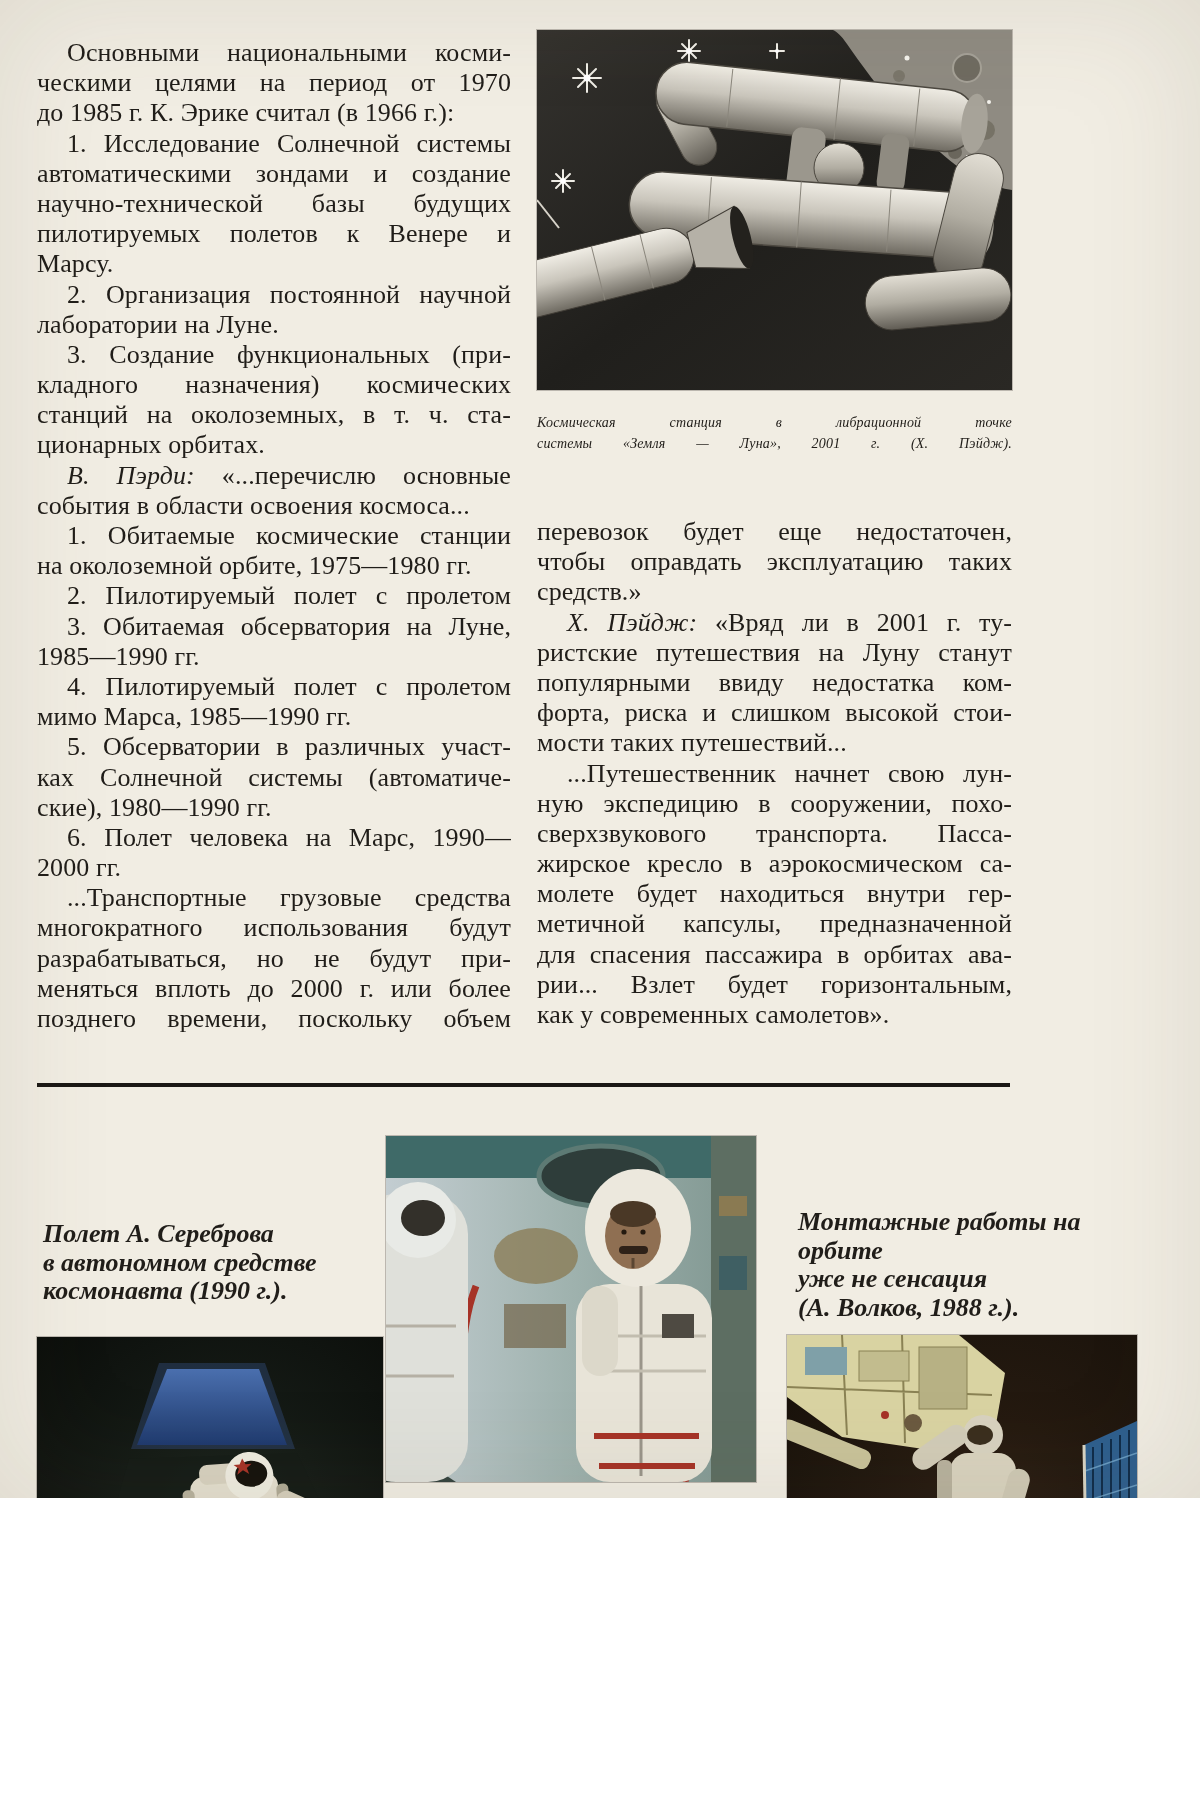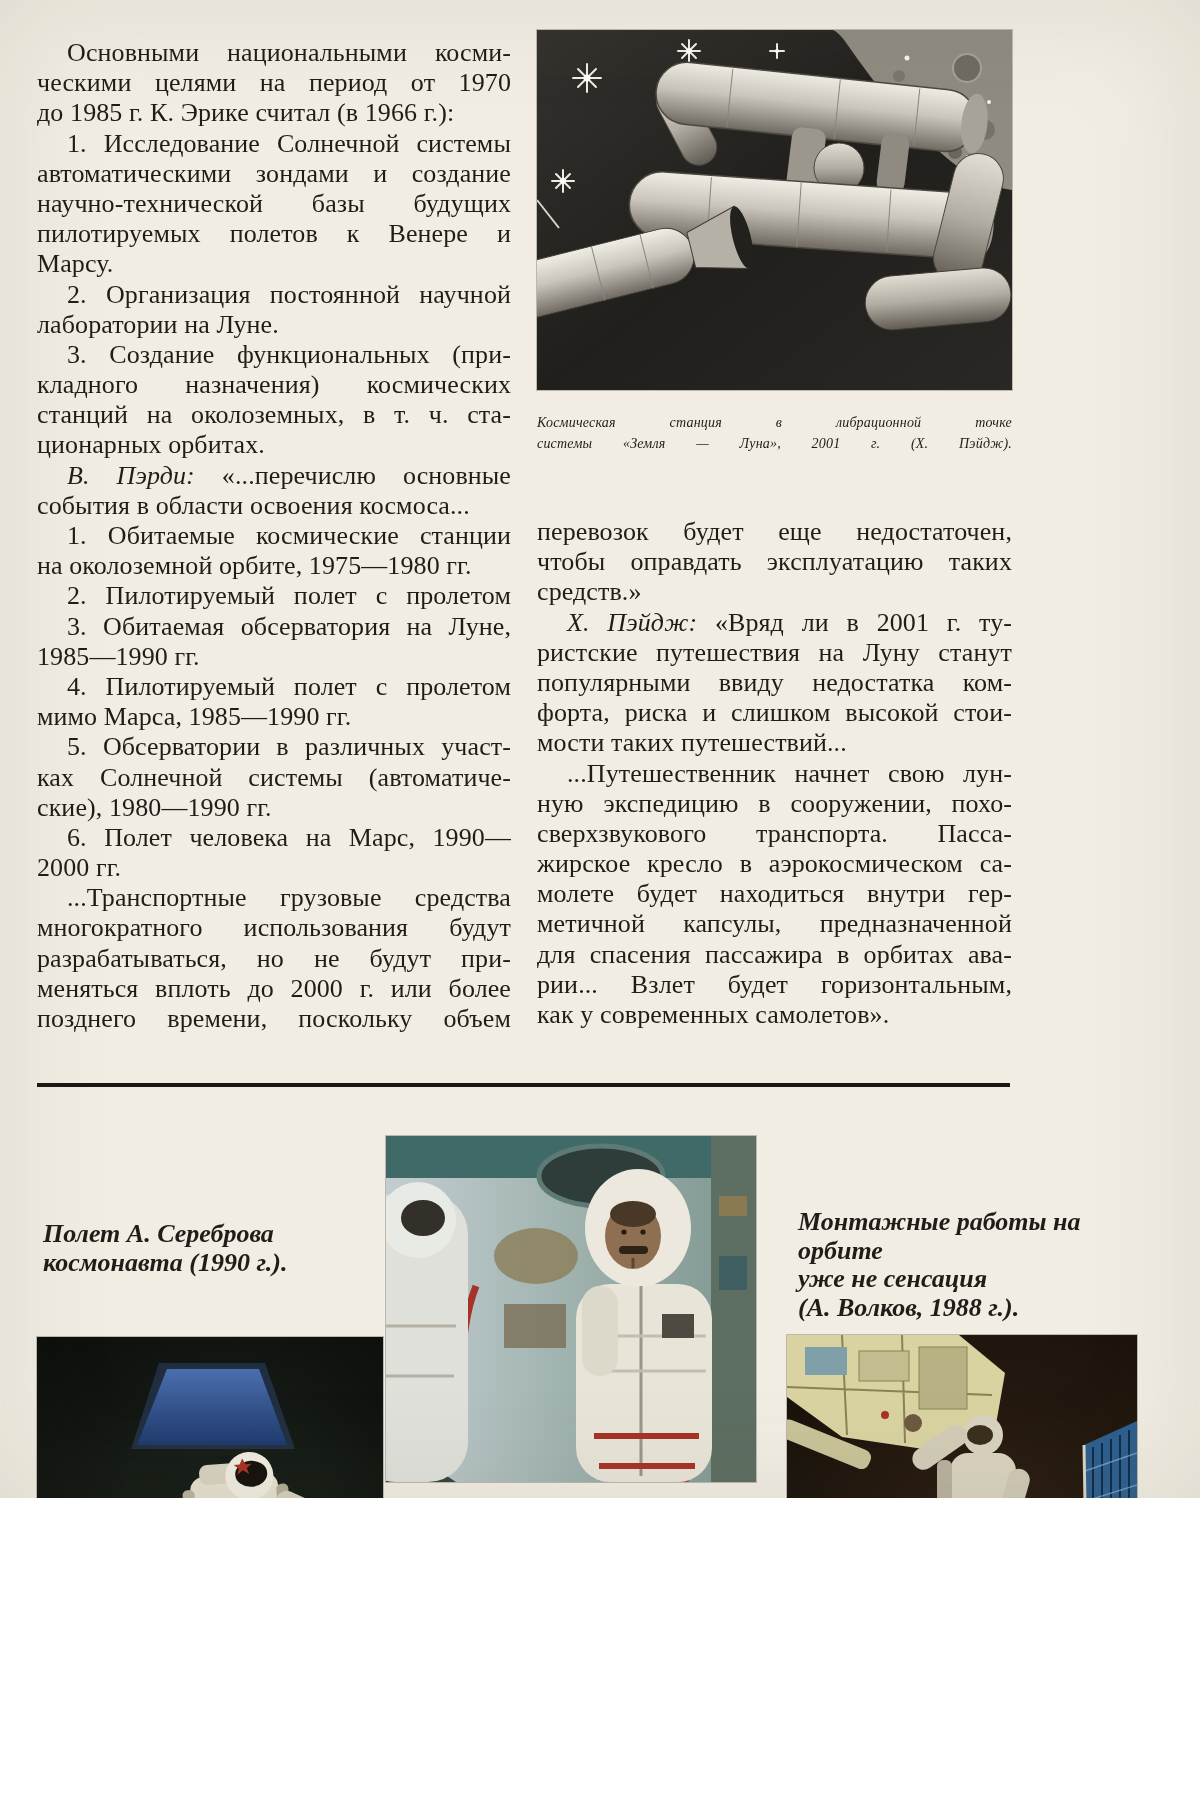--- a/index.html
+++ b/index.html
@@ -195,20 +195,21 @@
       <div class="tline">метичной капсулы, предназначенной</div>
       <div class="tline">для спасения пассажира в орбитах ава-</div>
       <div class="tline">рии... Взлет будет горизонтальным,</div>
       <div class="tline end">как у современных самолетов».</div>
     </div>
 
   <div class="abs rule" style="left:37px;top:1083px;width:973px;height:4px;"></div>
 
   <div id="cap-left" class="abs cap cap-photo" style="left:43px;top:1220px;width:330px;">
       <div class="tline">Полет А. Сереброва</div>
+      <div class="tline">в автономном средстве</div>
       <div class="tline">космонавта (1990 г.).</div>
     </div>
 
   <div id="cap-right" class="abs cap cap-photo" style="left:798px;top:1208px;width:370px;">
       <div class="tline">Монтажные работы на орбите</div>
       <div class="tline">уже не сенсация</div>
       <div class="tline">(А. Волков, 1988 г.).</div>
     </div>
 
   <div class="abs photo" style="left:386px;top:1136px;width:370px;height:346px;">

